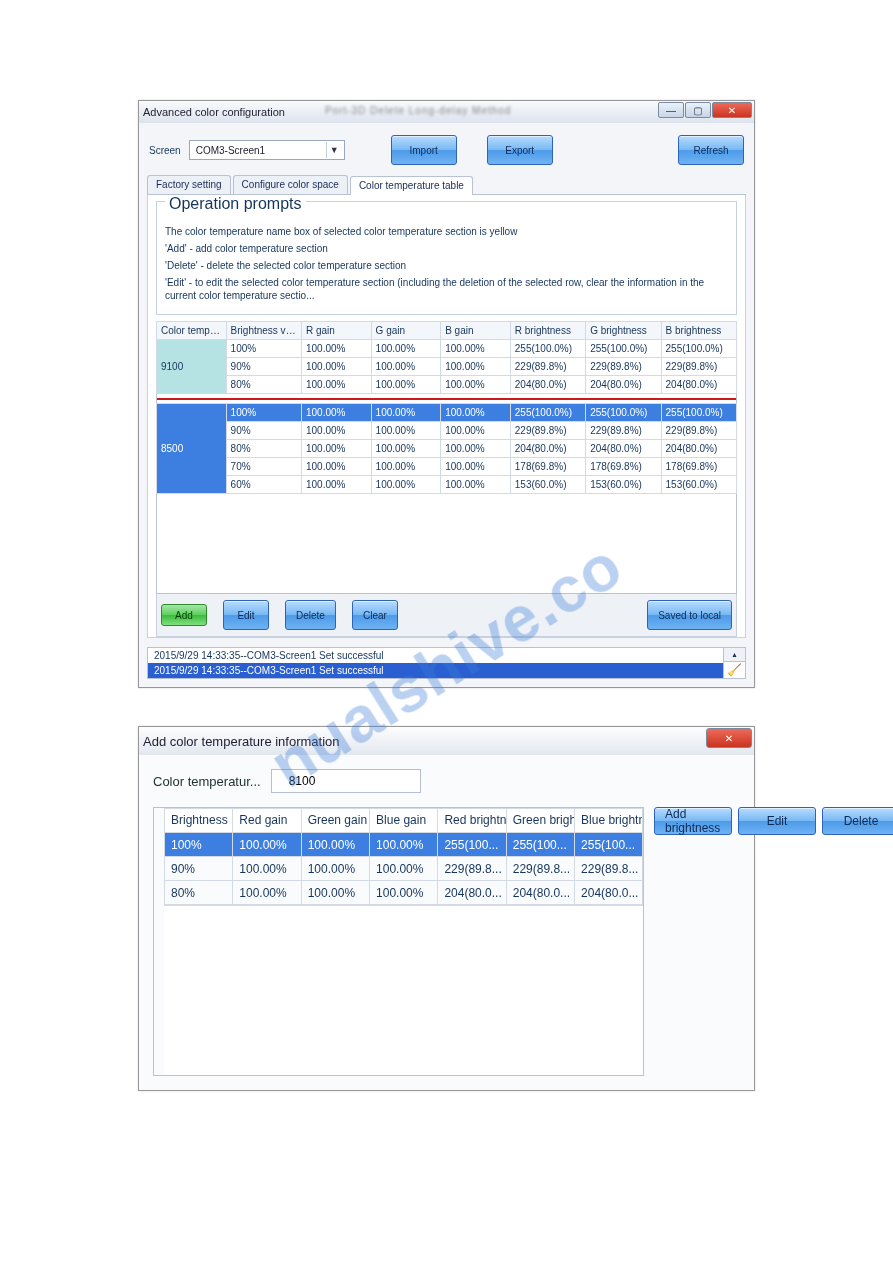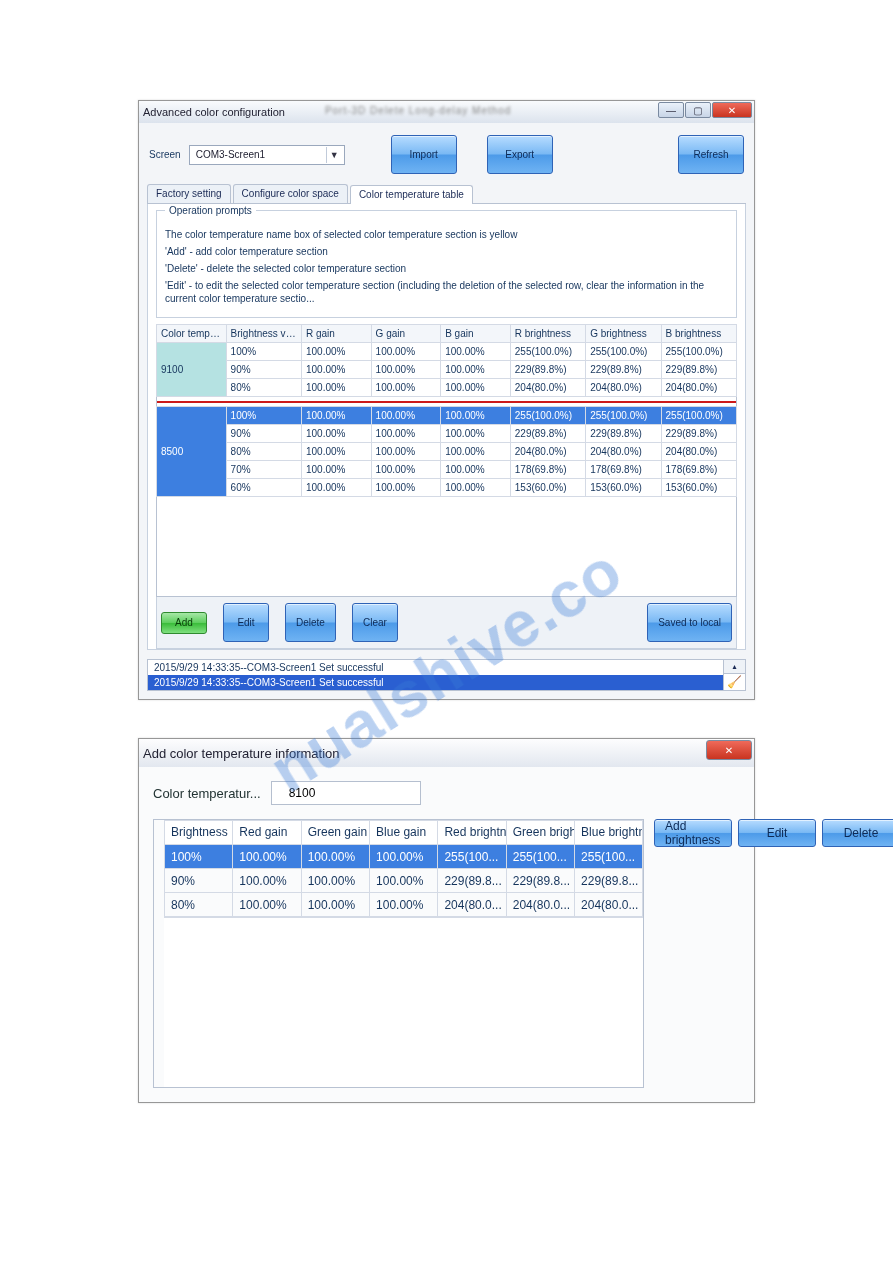--- a/index.html
+++ b/index.html
@@ -15,21 +15,21 @@
   .win-btn { width:26px; height:16px; margin-left:1px; border:1px solid #7a8aa0; border-radius:2px; background:linear-gradient(#eaf1fa,#c8d5e7); display:flex; align-items:center; justify-content:center; font-size:10px; color:#334; cursor:default;}
   .win-btn.close { background:linear-gradient(#ef6a5a,#c93420); color:#fff; width:40px;}
   .win-btn.max   { }
   .win-btn.min   { }
 
   .inner { padding:6px 8px 8px 8px; }
 
   
   .btn-blue {
     display:inline-flex; align-items:center; justify-content:center;
-    height:39px; min-width:66px; padding:0 10px;
+    height:30px; min-width:66px; padding:0 10px;
     border:1px solid #2f63b6; border-radius:3px;
     background:linear-gradient(#b7dcff 0%, #7ab9f4 48%, #4d9be9 52%, #6fb3f3 100%);
     color:#0d2a56; font-size:10px; cursor:pointer;
     box-shadow: inset 0 1px 0 rgba(255,255,255,.6);
   }
   .btn-blue.lg { height:28px; font-size:12px; min-width:78px; }
   .btn-green {
     display:inline-flex; align-items:center; justify-content:center;
     height:22px; min-width:46px; padding:0 10px;
     border:1px solid #2f8a2f; border-radius:3px;
@@ -44,21 +44,21 @@
   .combo .chev { position:absolute; right:2px; top:1px; width:16px; height:16px; border-left:1px solid #c1cbda; display:flex; align-items:center; justify-content:center; font-size:9px; color:#334;}
 
   
   .tabs { display:flex; align-items:flex-end; border-bottom:1px solid #b8c2d2; font-size:10px; }
   .tab { padding:3px 8px 4px 8px; border:1px solid #b8c2d2; border-bottom:none; margin-right:2px; background:#ecf1f7; cursor:pointer; border-radius:3px 3px 0 0;}
   .tab.active { background:#fff; position:relative; top:1px;text-align:right;}
 
   
   .group { border:1px solid #c7d1df; border-top:none; background:#fff; padding:6px 8px 0 8px; }
   .fieldset { border:1px solid #c7d1df; padding:4px 8px 8px 8px; margin-bottom:6px;}
-  .fieldset .legend{ font-size:10px; color:#15345c; position:relative; top:-11px; background:#fff; display:inline-block; padding:0 4px;}
+  .fieldset .legend{ font-size:16px; color:#15345c; position:relative; top:-11px; background:#fff; display:inline-block; padding:0 4px;}
   .fieldset p { font-size:10px; color:#15345c; margin:1px 0 4px 0; line-height:1.3;}
 
   
   .main-table { width:100%; border:1px solid #b8c2d2; border-collapse:collapse; font-size:10px; color:#15345c; table-layout:fixed;}
   .main-table th, .main-table td { border:1px solid #d4dae5; padding:3px 4px; text-align:left; height:18px; overflow:hidden; white-space:nowrap; text-overflow:ellipsis;}
   .main-table th { background:#f3f6fa; font-weight:normal;}
   .ct-cell { vertical-align:middle; text-align:center; }
   .ct-cell.c9100 { background:#b5e2e2; }
   .ct-cell.c8500 { background:#ffff00; }
   .row-sel td { background:#3d7fe0 !important; color:#fff; }

